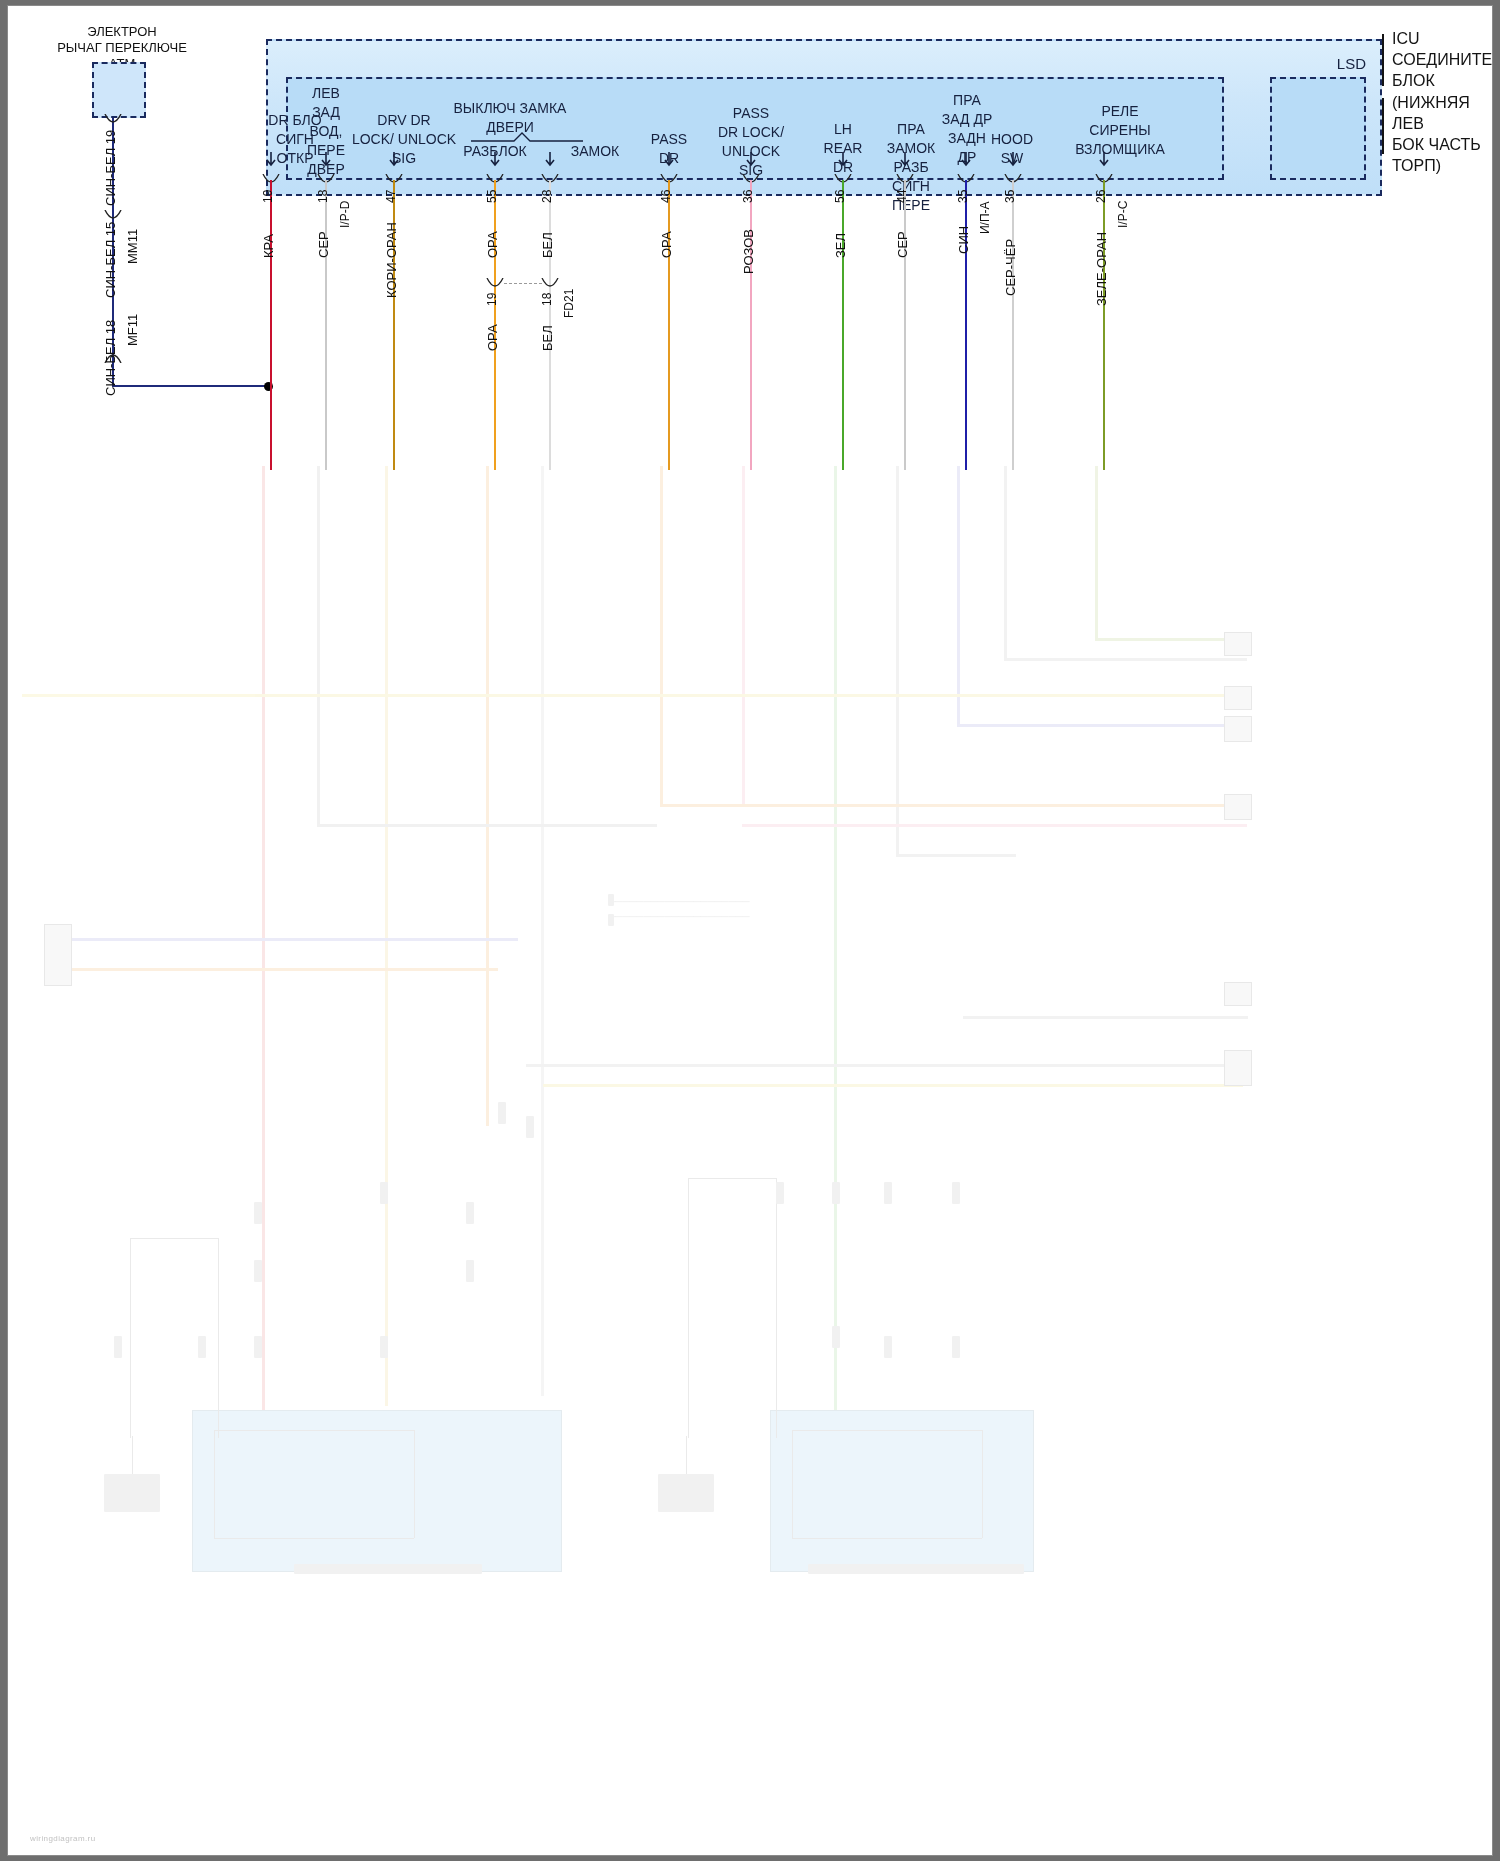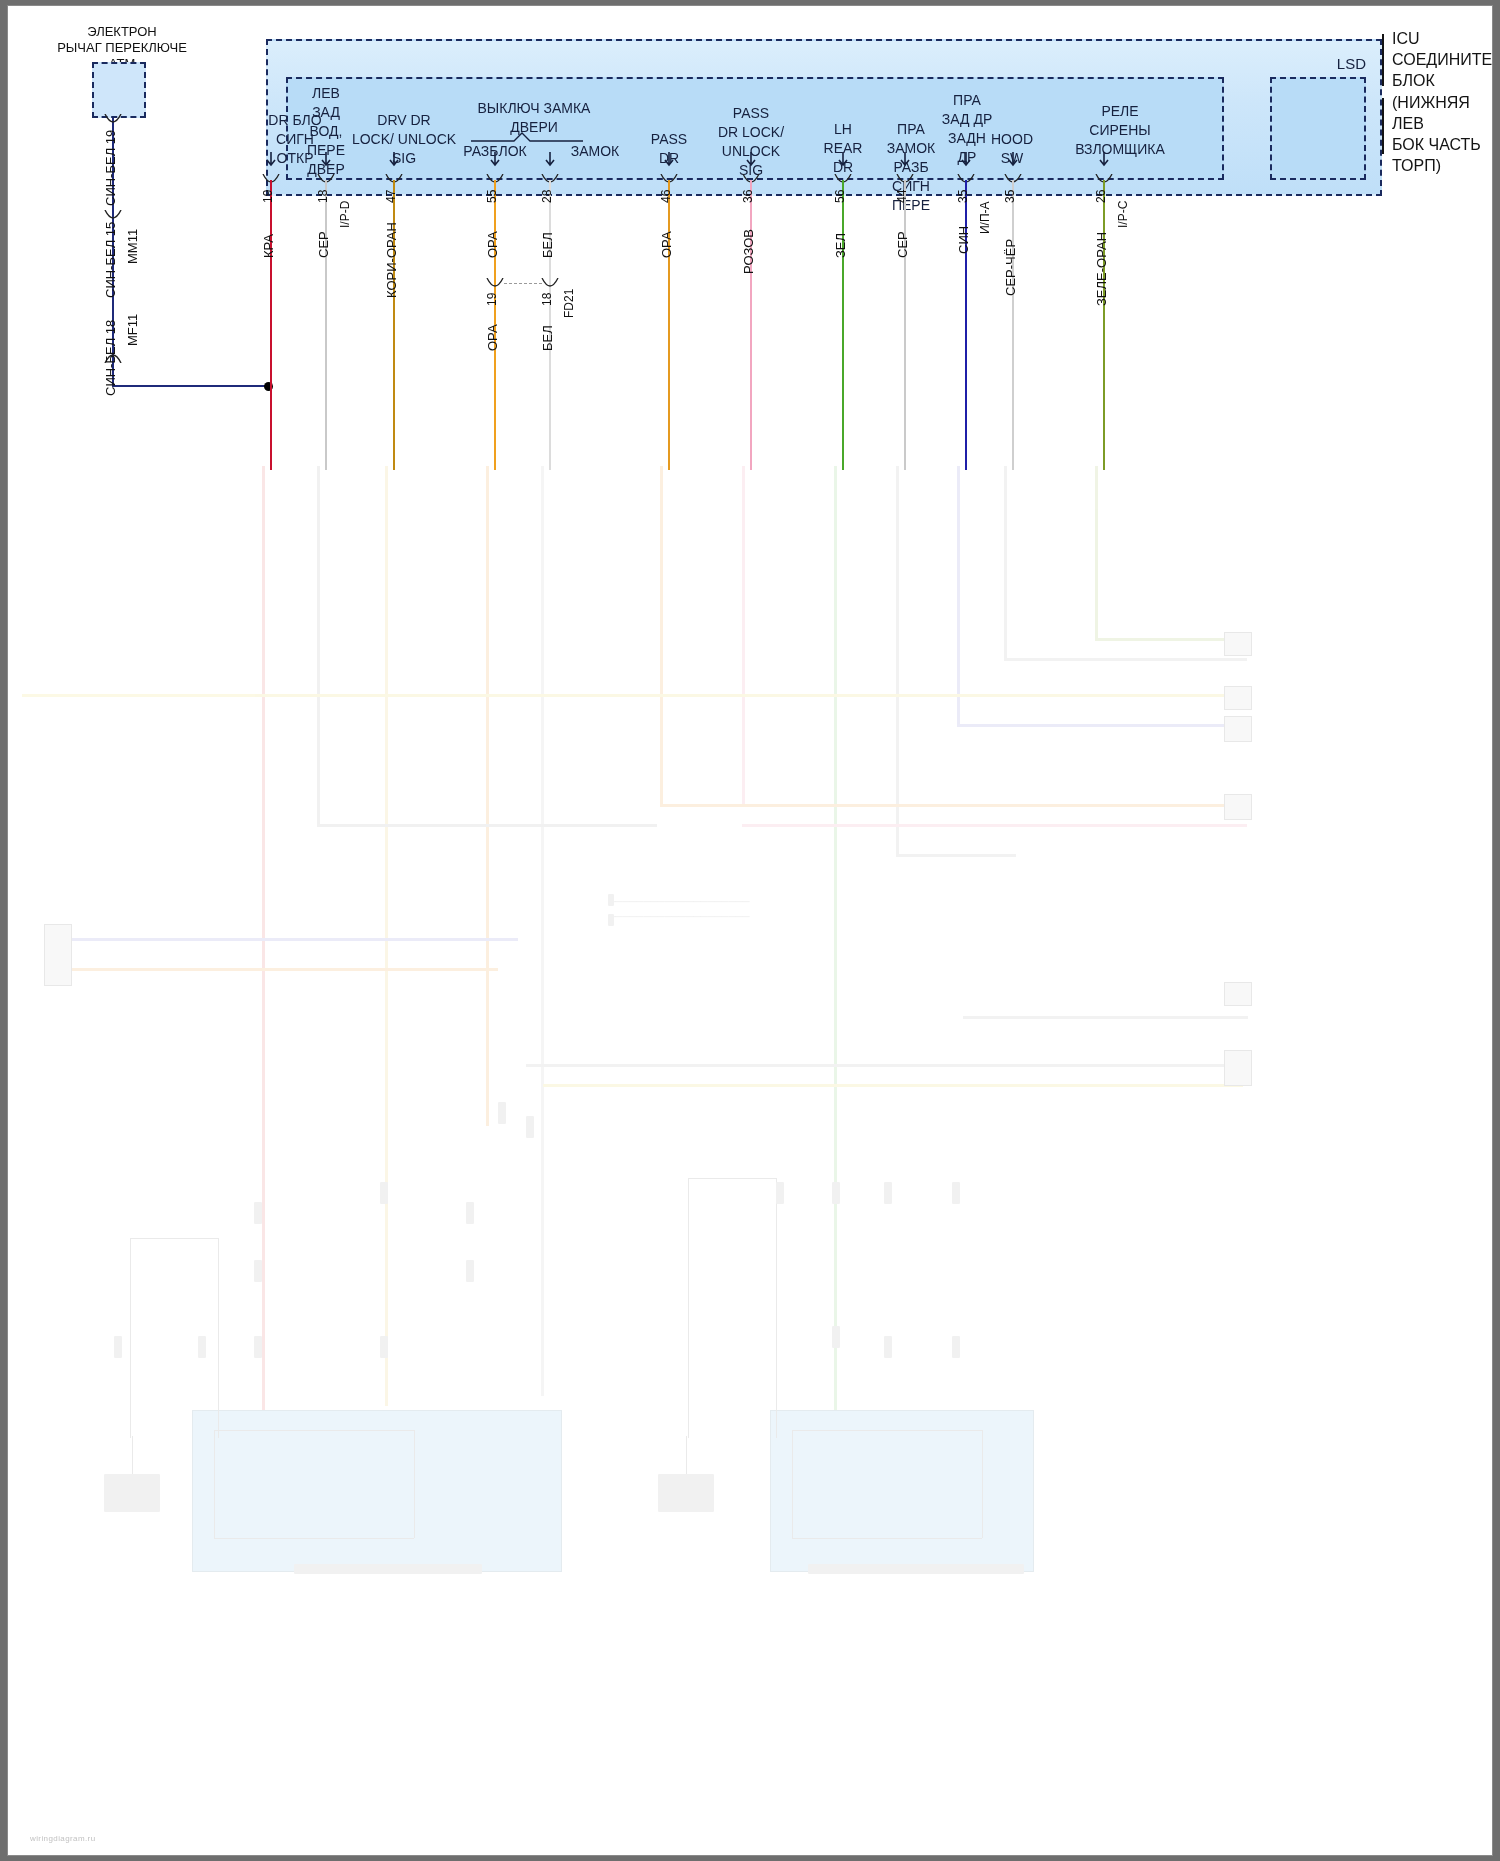--- a/index.html
+++ b/index.html
@@ -283,21 +283,21 @@
     <div class="pin-title" style="left:286px;top:78px;width:64px;">ЛЕВ
 ЗАД
 ВОД,
 ПЕРЕ
 ДВЕР</div>
 
     <div class="pin-title" style="left:340px;top:105px;width:112px;">DRV DR
 LOCK/ UNLOCK
 SIG</div>
 
-    <div class="pin-title" style="left:460px;top:93px;width:132px;">ВЫКЛЮЧ ЗАМКА
+    <div class="pin-title" style="left:436px;top:93px;width:132px;">ВЫКЛЮЧ ЗАМКА
 ДВЕРИ</div>
 
     <svg style="position:absolute;left:462px;top:126px;width:116px;height:10px;">
       <path d="M1 9 L44 9 L52 1 L60 9 L113 9" fill="none" stroke="#16213f" stroke-width="1.3"></path>
     </svg>
     <div class="pin-title" style="left:452px;top:136px;width:70px;">РАЗБЛОК</div>
     <div class="pin-title" style="left:516px;top:136px;width:54px;padding-left:44px;">ЗАМОК</div>
 
     <div class="pin-title" style="left:632px;top:124px;width:58px;">PASS
 DR</div>

